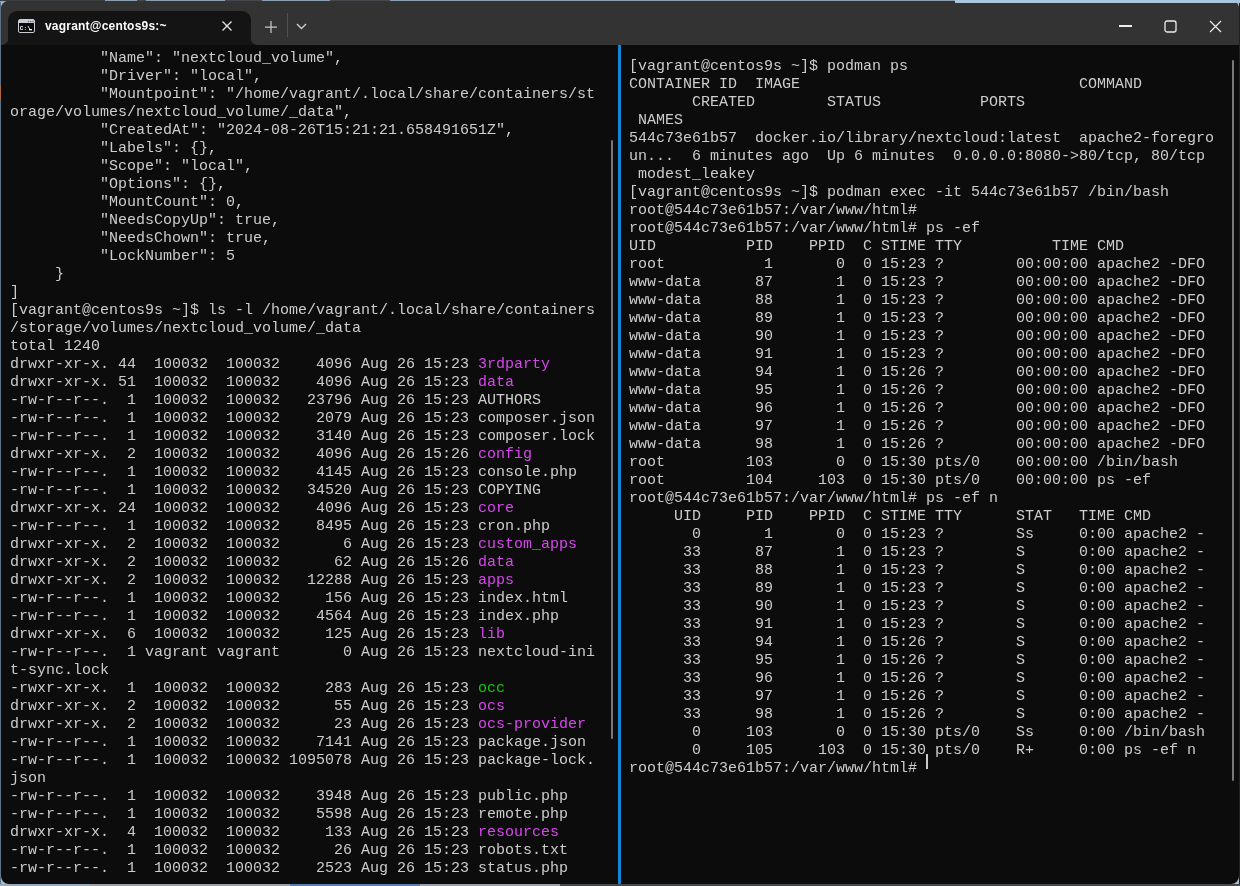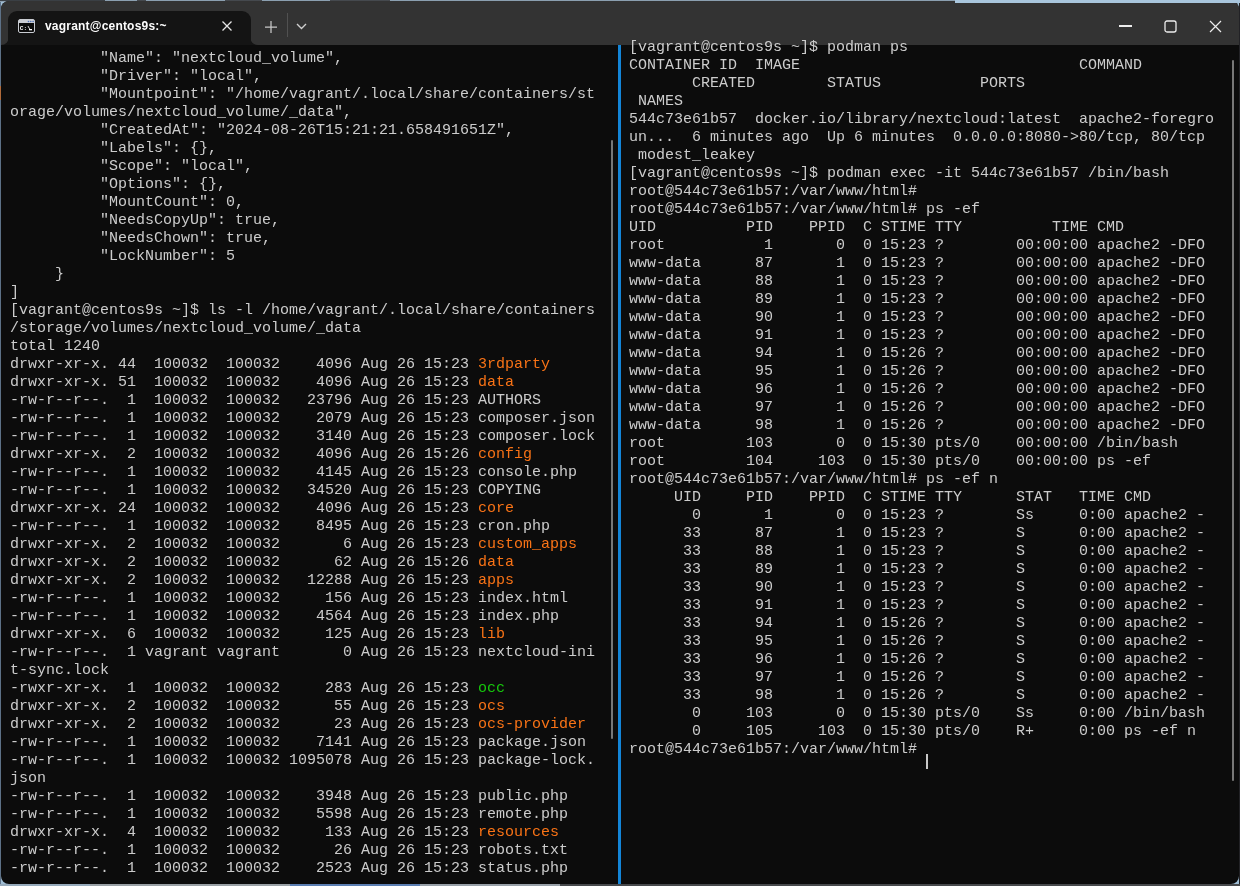--- a/index.html
+++ b/index.html
@@ -4,21 +4,21 @@
   html,body{margin:0;padding:0;width:1240px;height:886px;overflow:hidden;background:#9fbdd4;}
   #stage{position:absolute;inset:0;width:1240px;height:886px;}
   .abs{position:absolute;}
   #win{left:1px;top:1px;width:1238px;height:883px;background:#0c0c0c;border-radius:8px;overflow:hidden;}
   #tabbar{left:0;top:0;width:100%;height:44px;background:#333333;}
   #tab{left:7px;top:10px;width:243px;height:34px;background:#141414;border-radius:9px 9px 0 0;}
   #tabtitle{left:44px;top:17px;font:600 12px/17px "Liberation Sans",sans-serif;color:#fdfdfd;letter-spacing:.2px;}
   .curvebase{top:36px;width:8px;height:8px;background:#141414;}
   .curvetop{top:36px;width:8px;height:8px;background:#333333;}
   pre{margin:0;font:15px/18px "Liberation Mono",monospace;color:#cccccc;letter-spacing:0;}
-  .b{color:#f97316;margin-top:21px;} .g{color:#16c60c;margin-top:28px;}
+  .b{color:#d946ef;margin-top:21px;} .g{color:#16c60c;margin-top:28px;}
   #divider{left:617px;top:44px;width:3px;height:839px;background:#1385d8;}
   .sb{width:2px;background:#787878;border-radius:1px;}
   #cursor{left:925px;top:753px;width:2px;height:15px;background:#c8c8c8;}
 </style></head>
 <body>
 <div id="stage">
 
   <div class="abs" style="left:0;top:0;width:1240px;height:1.5px;background:#8b9fb0"></div>
   <div class="abs" style="left:0;top:0;width:105px;height:1.2px;background:#3a3f44"></div>
   <div class="abs" style="left:137px;top:0;width:9px;height:1.2px;background:#45494e"></div>
@@ -113,21 +113,21 @@
 drwxr-xr-x.  2  100032  100032      55 Aug 26 15:23 <span class="b">ocs</span>
 drwxr-xr-x.  2  100032  100032      23 Aug 26 15:23 <span class="b">ocs-provider</span>
 -rw-r--r--.  1  100032  100032    7141 Aug 26 15:23 package.json
 -rw-r--r--.  1  100032  100032 1095078 Aug 26 15:23 package-lock.
 json
 -rw-r--r--.  1  100032  100032    3948 Aug 26 15:23 public.php
 -rw-r--r--.  1  100032  100032    5598 Aug 26 15:23 remote.php
 drwxr-xr-x.  4  100032  100032     133 Aug 26 15:23 <span class="b">resources</span>
 -rw-r--r--.  1  100032  100032      26 Aug 26 15:23 robots.txt
 -rw-r--r--.  1  100032  100032    2523 Aug 26 15:23 status.php</pre>
-    <pre class="abs" style="left:628px;top:38px">[vagrant@centos9s ~]$ podman ps
+    <pre class="abs" style="left:628px;top:57px">[vagrant@centos9s ~]$ podman ps
 CONTAINER ID  IMAGE                               COMMAND
        CREATED        STATUS           PORTS
  NAMES
 544c73e61b57  docker.io/library/nextcloud:latest  apache2-foregro
 un...  6 minutes ago  Up 6 minutes  0.0.0.0:8080-&gt;80/tcp, 80/tcp
  modest_leakey
 [vagrant@centos9s ~]$ podman exec -it 544c73e61b57 /bin/bash
 root@544c73e61b57:/var/www/html#
 root@544c73e61b57:/var/www/html# ps -ef
 UID          PID    PPID  C STIME TTY          TIME CMD

